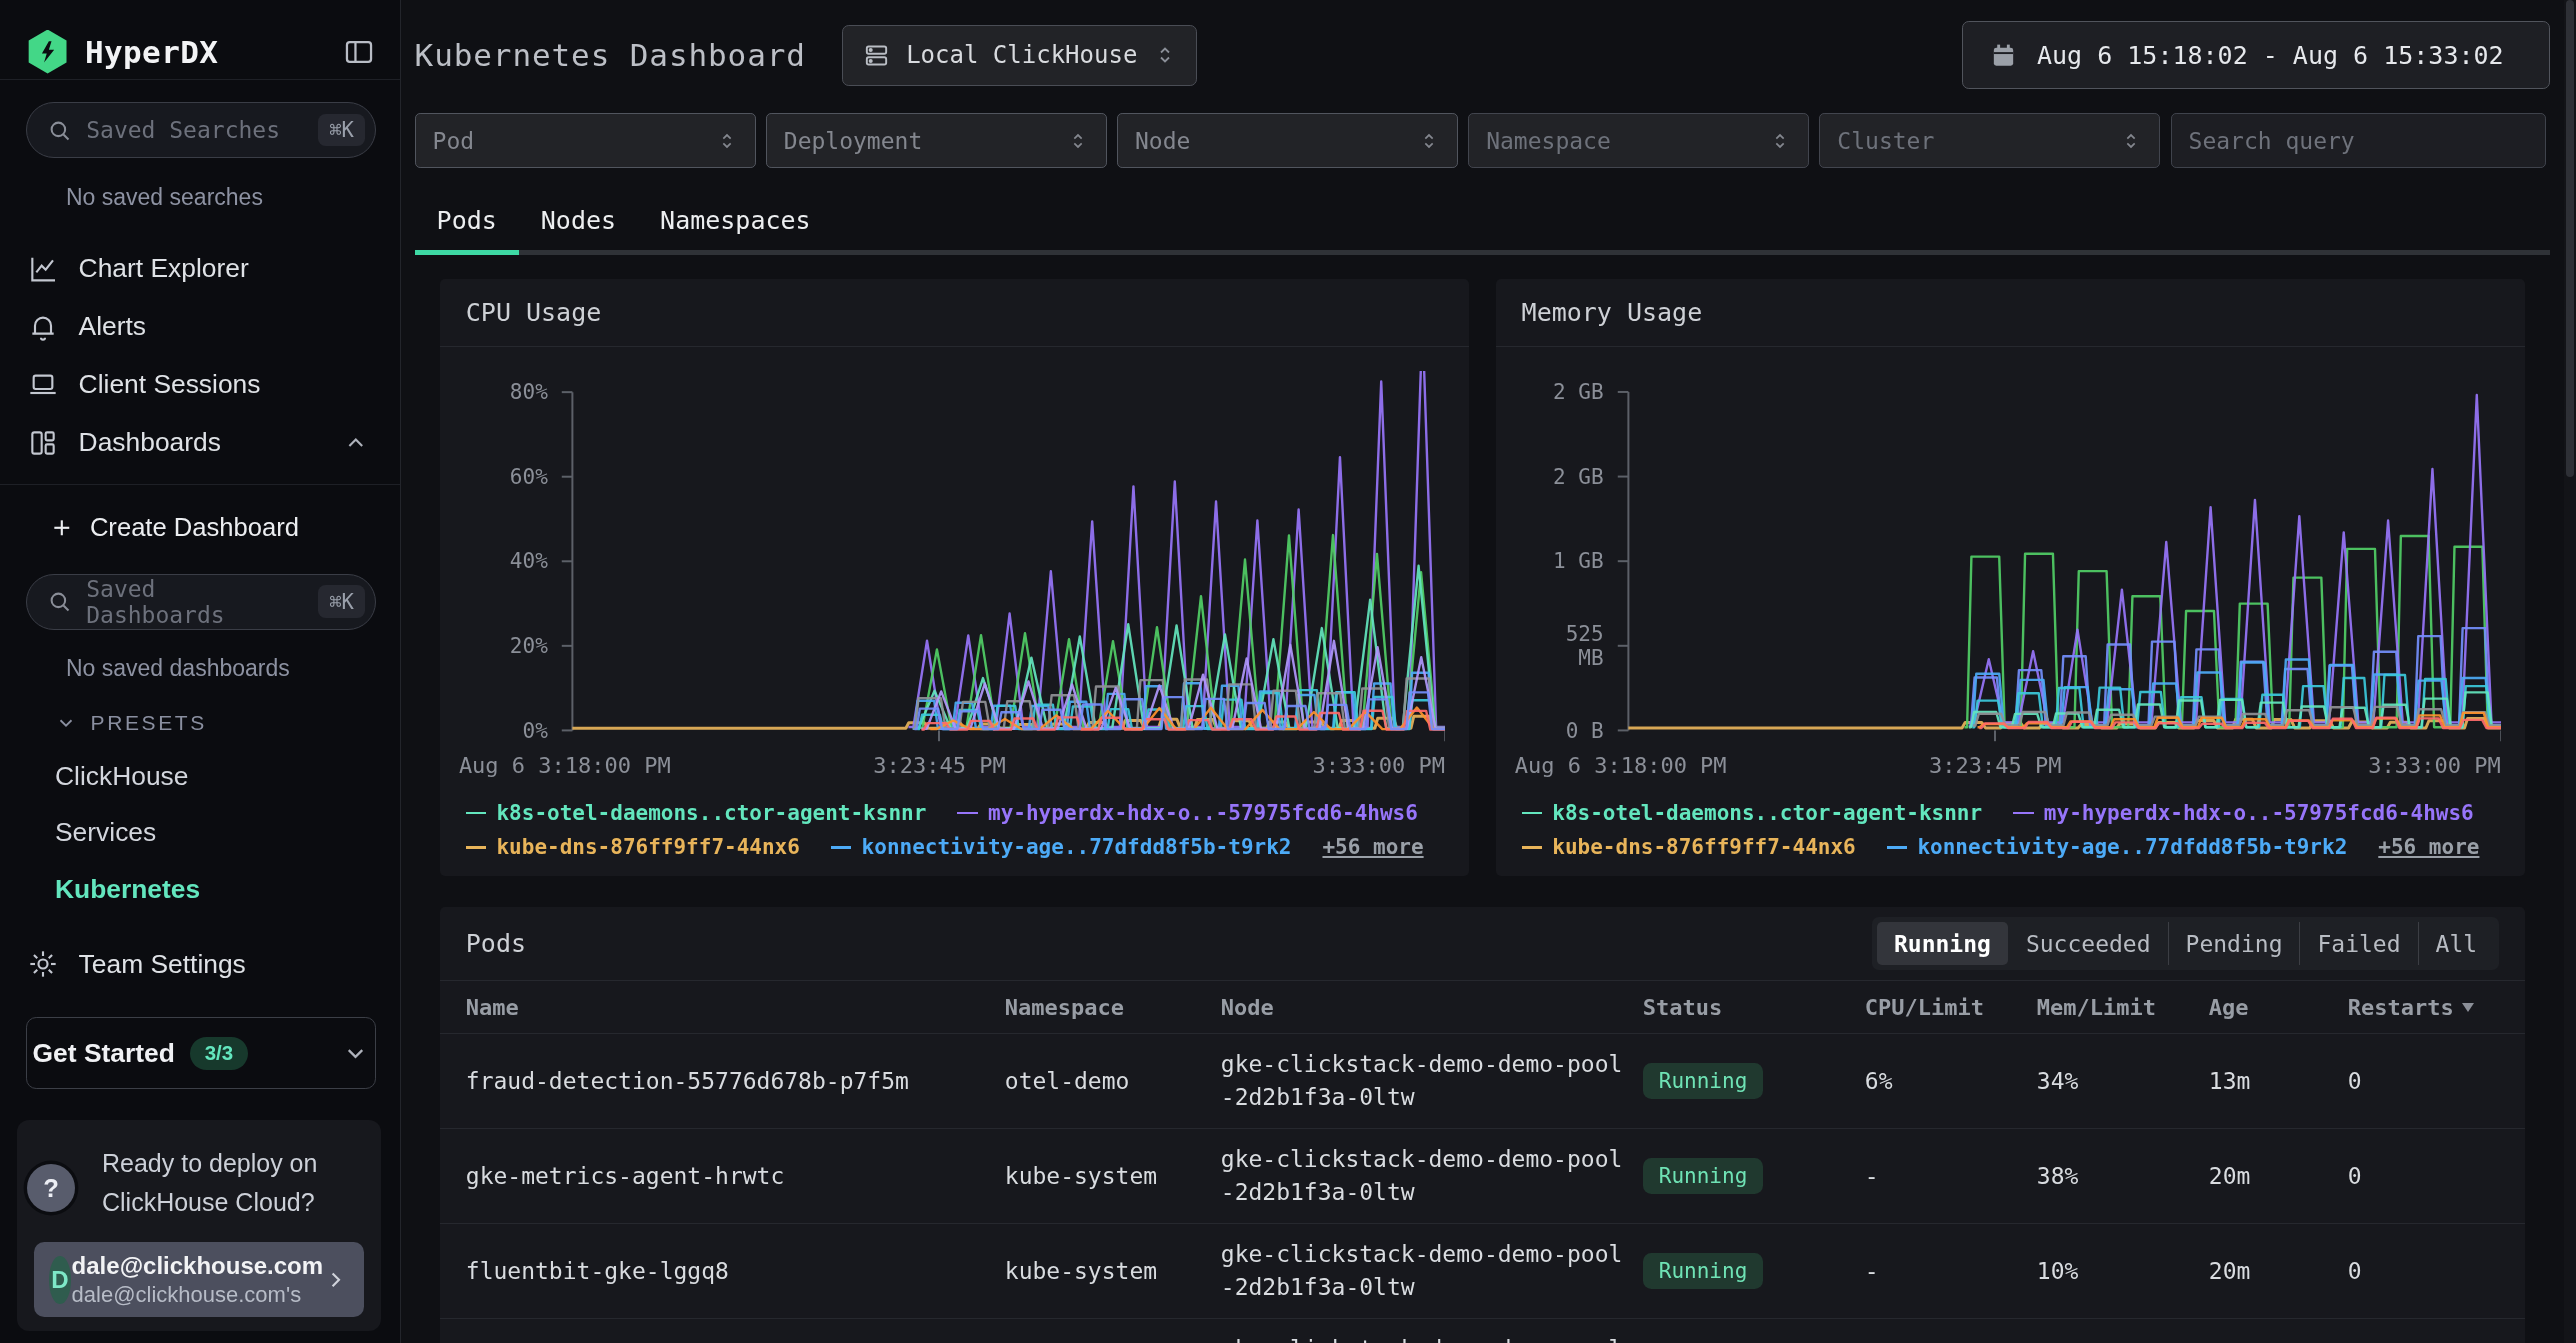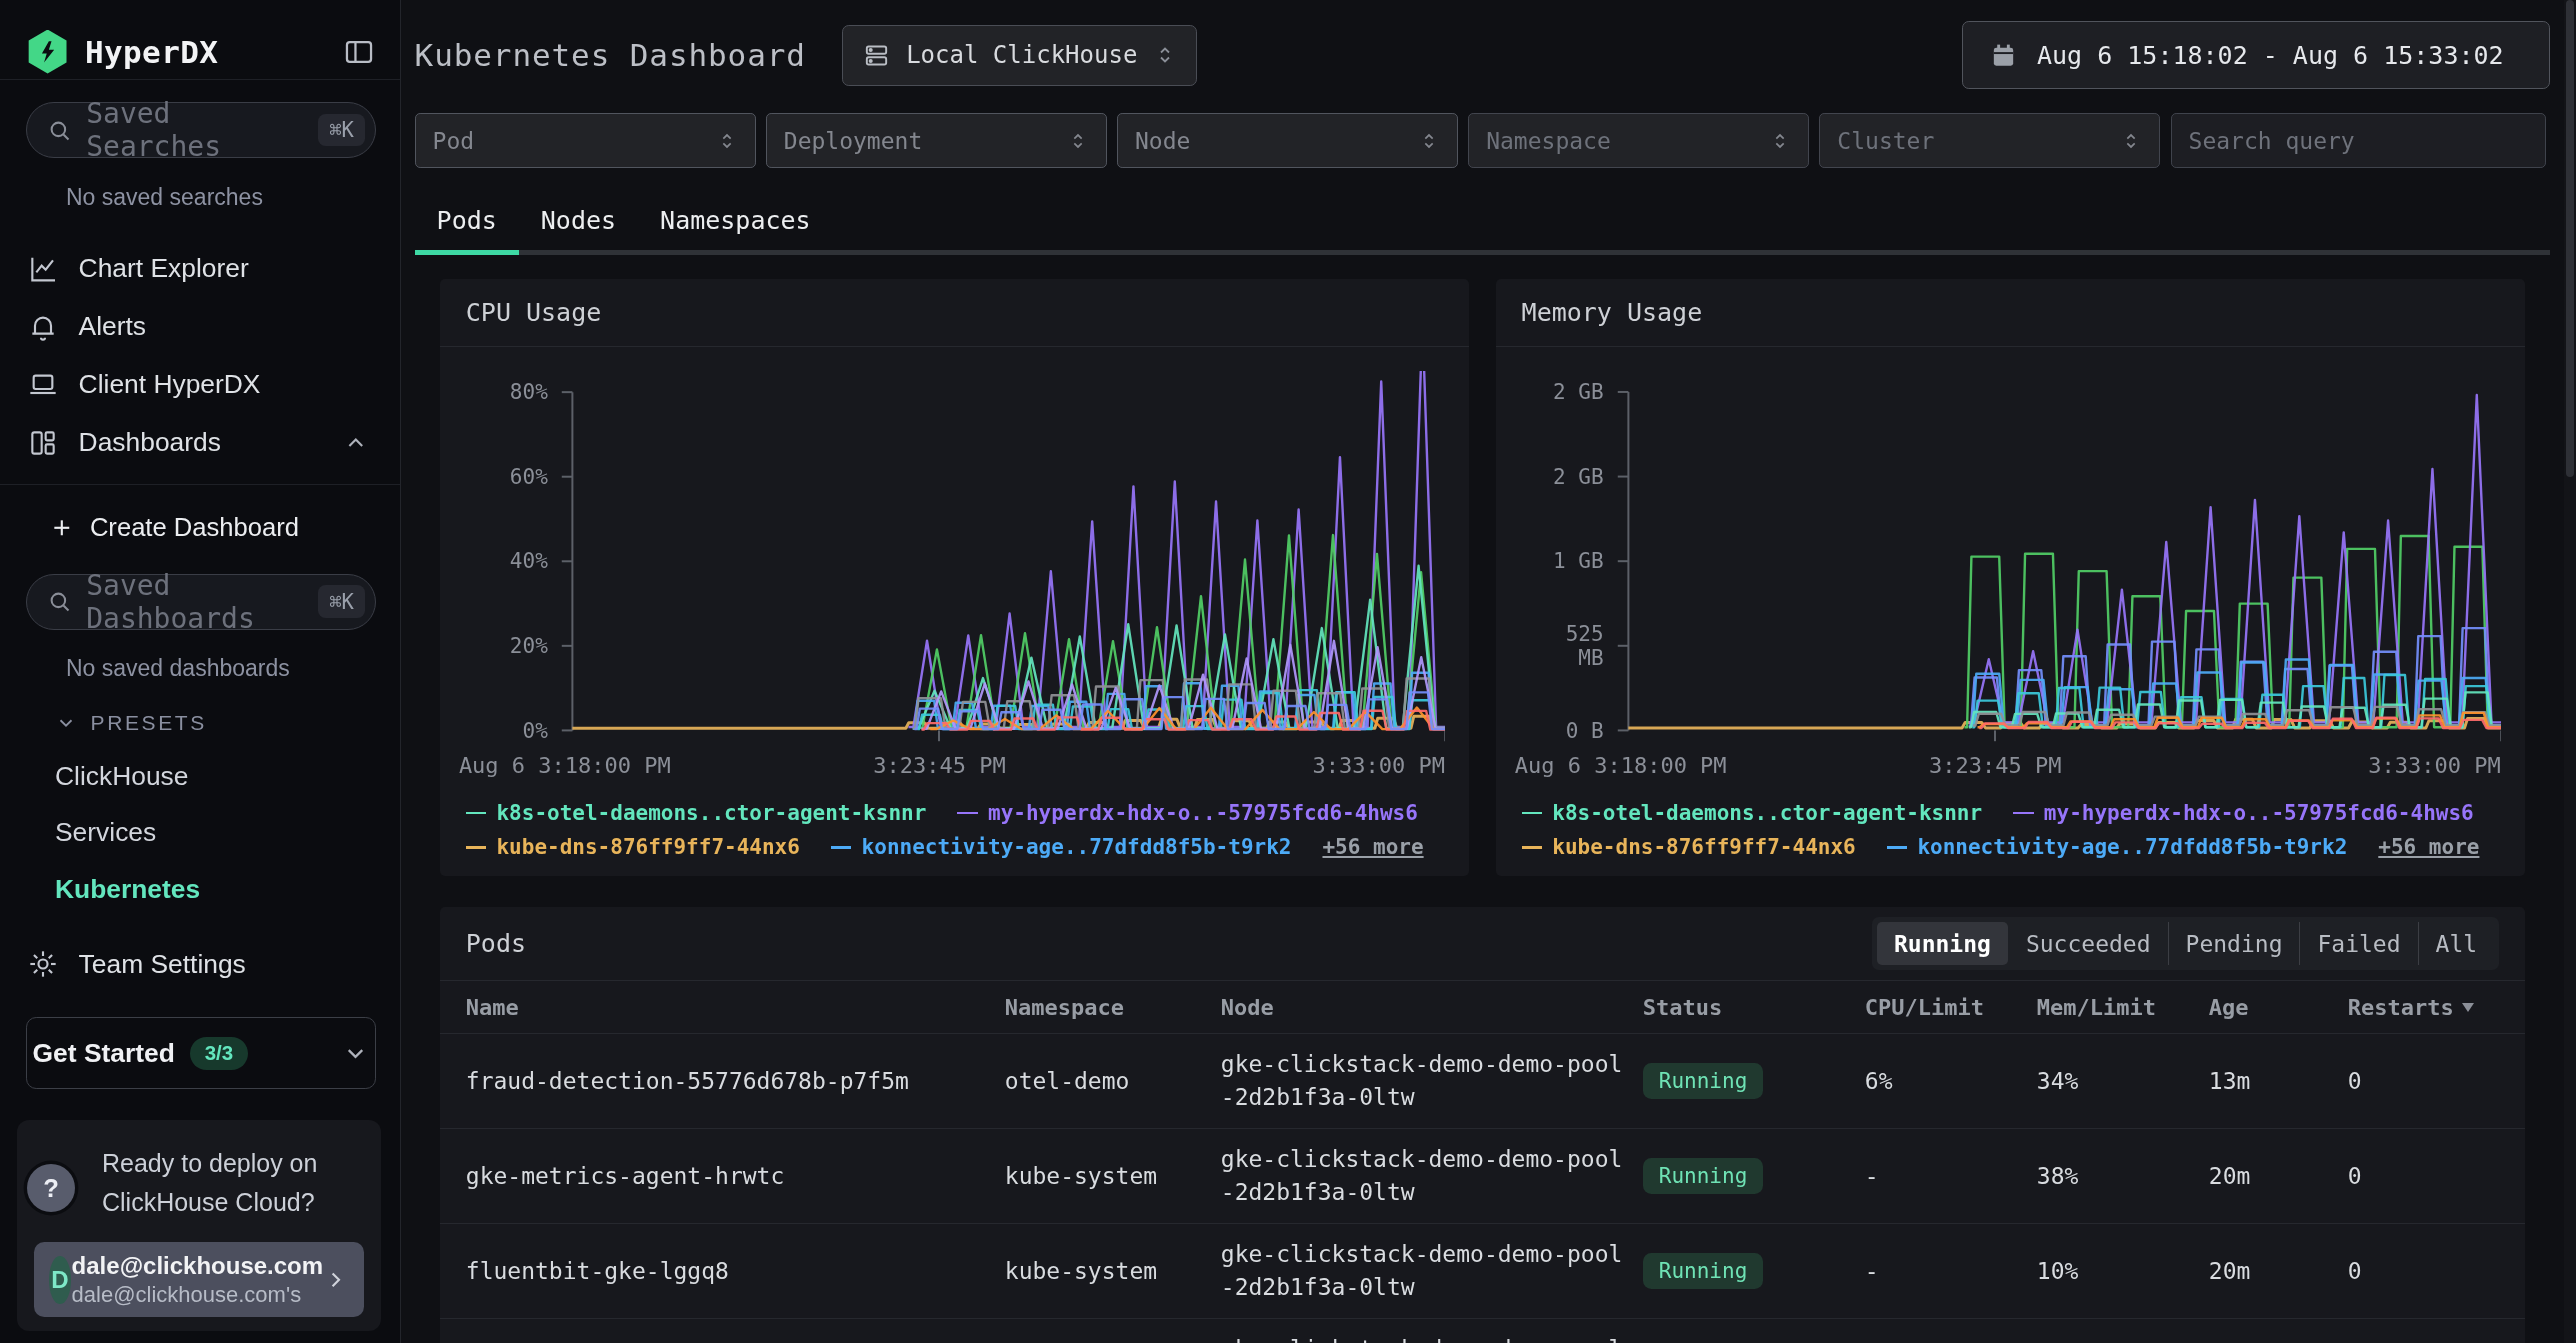--- a/index.html
+++ b/index.html
@@ -17,21 +17,21 @@
     display:flex; align-items:center; justify-content:center; }
   .brand-name { font-size:31px; font-weight:bold; color:#f2f3f5; margin-left:15.3px; letter-spacing:0.4px;
     font-family:"DejaVu Sans Mono","Liberation Mono",monospace; }
   .collapse-btn { margin-left:auto; background:none; border:none; cursor:pointer; color:#b9bdc6; display:flex; }
   .side-section-head { display:flex; align-items:center; gap:19px; padding:0 31px 0 25.6px;
     height:60px; margin-top:49px; color:#e4e6ea; font-size:26.4px; }
   .side-section-head .chev { margin-left:auto; color:#aeb2bb; }
   .side-divider { border-bottom:1.7px solid #1e2026; }
   .pill-input { display:flex; align-items:center; gap:13.6px; margin:22px 24px 0 25.6px; height:56px;
     background:#17191f; border:1.7px solid #3a3d46; border-radius:29px; padding:0 10.2px 0 19px; }
-  .pill-input .ph { font-family:"DejaVu Sans Mono","Liberation Mono",monospace; font-size:28px; color:#6d717c; flex:1; }
+  .pill-input .ph { font-family:"DejaVu Sans Mono","Liberation Mono",monospace; font-size:23px; color:#6d717c; flex:1; }
   .kbd { background:#262830; color:#9aa0ab; border-radius:7.7px; padding:4.3px 11px; font-size:20.5px; }
   .muted-note { color:#8d92a2; font-size:23px; margin:25.6px 0 0 66px; }
   .nav-list { margin-top:29px; display:flex; flex-direction:column; }
   .nav-item { display:flex; align-items:center; gap:19px; padding:0 31px 0 25.6px; height:58px;
     color:#dfe2e6; font-size:26.4px; cursor:pointer; }
   .nav-item .nicon { color:#c3c7d0; display:flex; width:34px; justify-content:center; }
   .nav-item .chev { margin-left:auto; color:#aeb2bb; }
   .create-row { display:flex; align-items:center; gap:15.3px; padding:0 25.6px 0 49px; height:48px;
     margin-top:19px; color:#eceef1; font-size:25.6px; cursor:pointer; }
   .presets-head { display:flex; align-items:center; gap:13.6px; margin:29px 0 0 55px;
@@ -198,21 +198,21 @@
         </span>
         <span>Alerts</span>
       </div>
       <div class="nav-item">
         <span class="nicon">
           <svg class="ic" width="32" height="32" viewBox="0 0 24 24" fill="none" stroke="currentColor" stroke-width="1.6">
               <rect x="5" y="5" width="14" height="10" rx="1.5"></rect>
               <line x1="2.5" y1="18" x2="21.5" y2="18"></line>
             </svg>
         </span>
-        <span>Client HyperDX</span>
+        <span>Client Sessions</span>
       </div>
       <div class="nav-item">
         <span class="nicon">
           <svg class="ic" width="32" height="32" viewBox="0 0 24 24" fill="none" stroke="currentColor" stroke-width="1.6">
               <rect x="4" y="4" width="7" height="16" rx="1.5"></rect>
               <rect x="14" y="4" width="6" height="6" rx="1"></rect>
               <rect x="14" y="13" width="6" height="7" rx="1"></rect>
             </svg>
         </span>
         <span>Dashboards</span>

